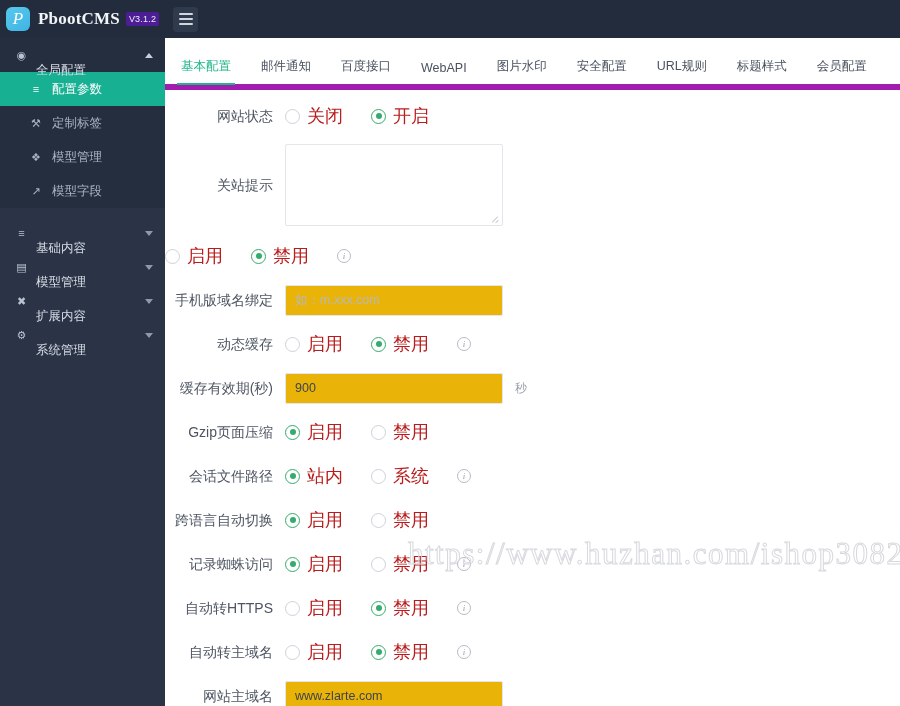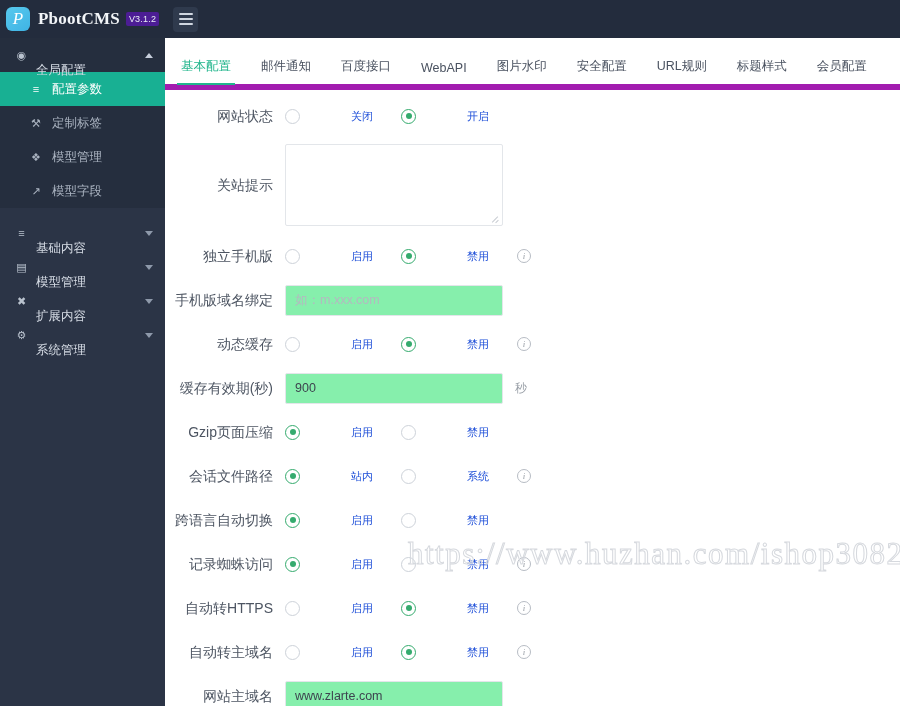--- a/index.html
+++ b/index.html
@@ -136,21 +136,21 @@
     text-align: right; padding-right: 12px;
     font-size: 14px; color: #4d5562;
     line-height: 32px;
     white-space: nowrap;
   }
   .row-field { flex: 1; display: flex; align-items: center; min-height: 32px; }
 
   .radio-opt {
     display: inline-flex; align-items: center;
     margin-right: 28px; cursor: pointer;
-    font-size: 11px; color: #1d4ed8; gap: 44px;
+    font-size: 18px; color: #b91c1c;
   }
   .radio-dot {
     width: 15px; height: 15px; border-radius: 50%;
     border: 1px solid #cdd2d9; background: #fff;
     margin-right: 7px; flex: none;
     display: inline-flex; align-items: center; justify-content: center;
   }
   .radio-opt.on .radio-dot { border-color: #35ab6e; }
   .radio-opt.on .radio-dot::after {
     content: ""; width: 6px; height: 6px; border-radius: 50%;
@@ -161,21 +161,21 @@
     border: 1px solid #b7bcc4; color: #9aa0a8;
     font-size: 9px; line-height: 12px; text-align: center;
     font-family: "Liberation Serif", serif; font-style: italic;
     display: inline-block; flex: none;
     cursor: pointer;
   }
 
   .txtinput {
     width: 218px; height: 31px;
     border: 1px solid #e3e6ea; border-radius: 2px;
-    background: #86efac;
+    background: #eab308;
     padding: 0 9px;
     font-size: 12.5px; color: #3d444f;
     font-family: "Liberation Sans", sans-serif;
     outline: none;
   }
   .txtinput::placeholder { color: #b4b9c0; }
   .unit { font-size: 12px; color: #9aa0a8; margin-left: 12px; }
 
   .txtarea {
     width: 218px; height: 82px;
@@ -299,21 +299,20 @@
             </label>
           </div>
         </div>
         <div class="row ta-row">
           <div class="row-label">关站提示</div>
           <div class="row-field">
             <div style="position: relative;"><textarea class="txtarea" placeholder="" style=""></textarea><span class="resizer" style="right: 3px; bottom: 7px;"></span></div>
           </div>
         </div>
         <div class="row">
-          <div class="row-label">独立手机版</div>
           <div class="row-field">
             <label class="radio-opt">
               <span class="radio-dot"></span>
               <span>启用</span>
             </label>
             <label class="radio-opt on">
               <span class="radio-dot"></span>
               <span>禁用</span>
             </label>
             <span class="info-ico">i</span>

